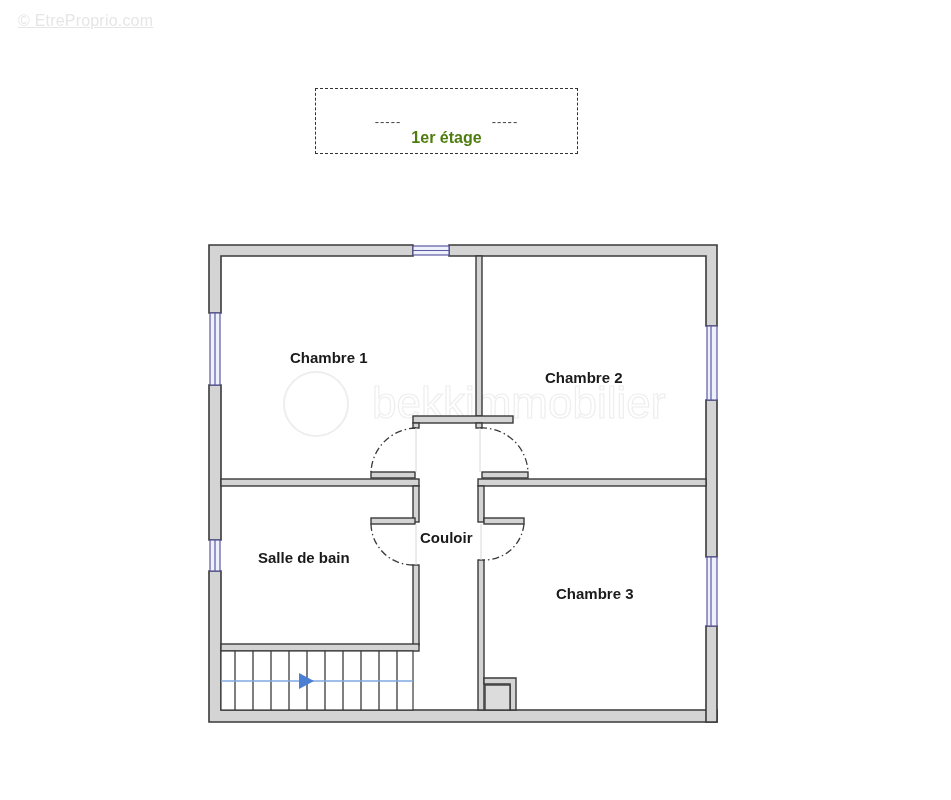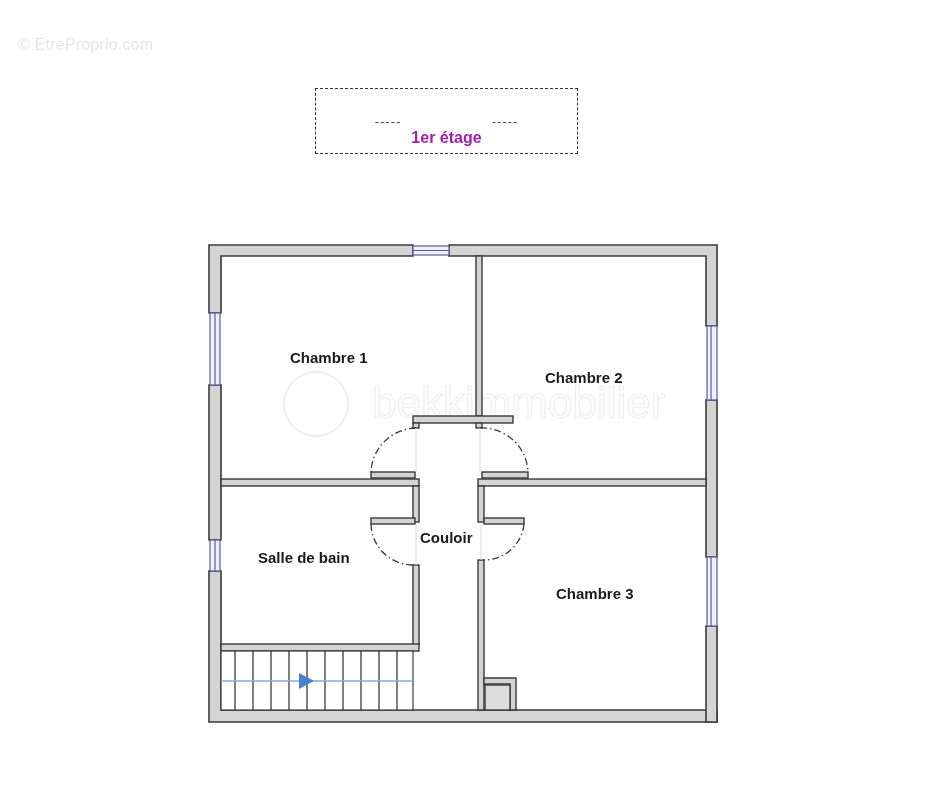--- a/index.html
+++ b/index.html
@@ -10,24 +10,25 @@
     body {
       width: 951px;
       height: 800px;
       position: relative;
       overflow: hidden;
       font-family: "Liberation Sans", "DejaVu Sans", sans-serif;
     }
     .watermark-top {
       position: absolute;
       left: 18px;
-      top: 36px;
+      top: 12px;
       font-size: 16px;
       color: #e6e6e6;
       letter-spacing: 0.2px;
+      text-decoration: underline;
     }
     .floor-label-box {
       position: absolute;
       left: 315px;
       top: 88px;
       width: 263px;
       height: 66px;
       border: 1.5px dashed #333;
       box-sizing: border-box;
       display: flex;
@@ -36,21 +37,21 @@
       gap: 10px;
     }
     .floor-label-dash {
       font-size: 13px;
       color: #444;
       letter-spacing: 1px;
     }
     .floor-label-text {
       font-weight: bold;
       font-size: 16px;
-      color: #a21caf;
+      color: #4d7c0f;
       margin-top: 33px;
     }
     svg.plan {
       position: absolute;
       left: 0;
       top: 0;
     }
     .room-label {
       font-family: "Liberation Sans", "DejaVu Sans", sans-serif;
       font-weight: bold;

